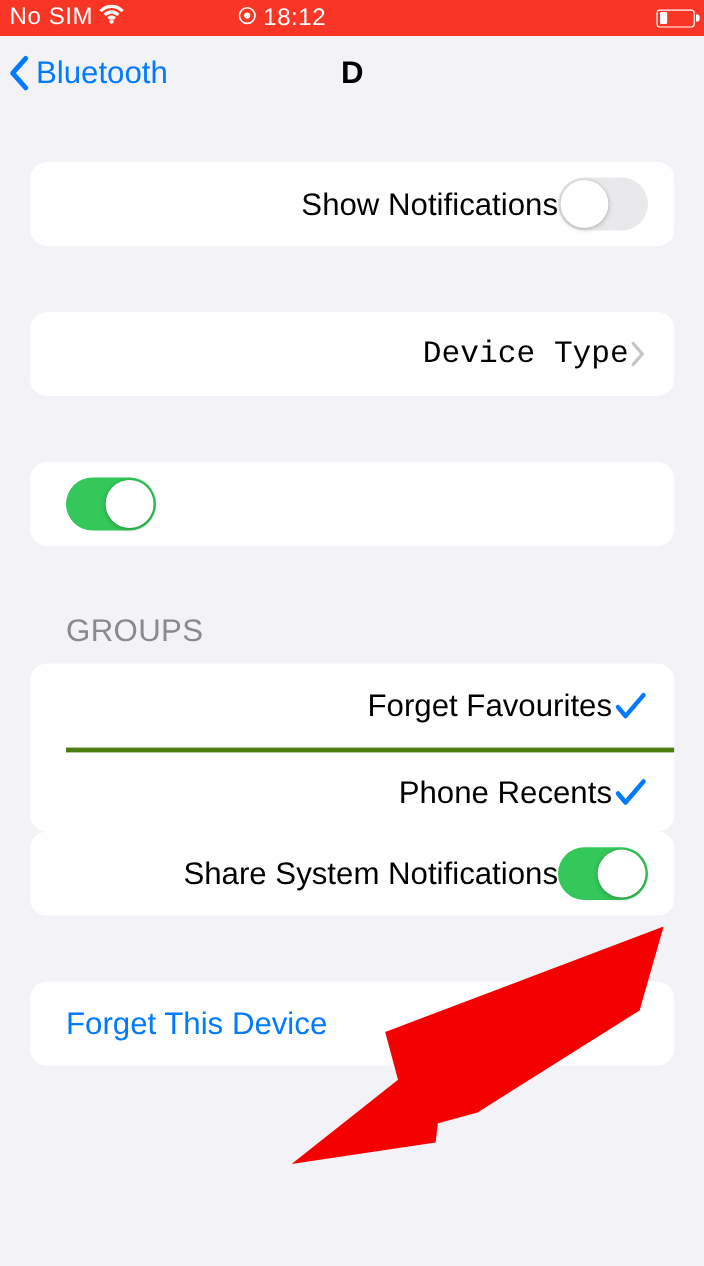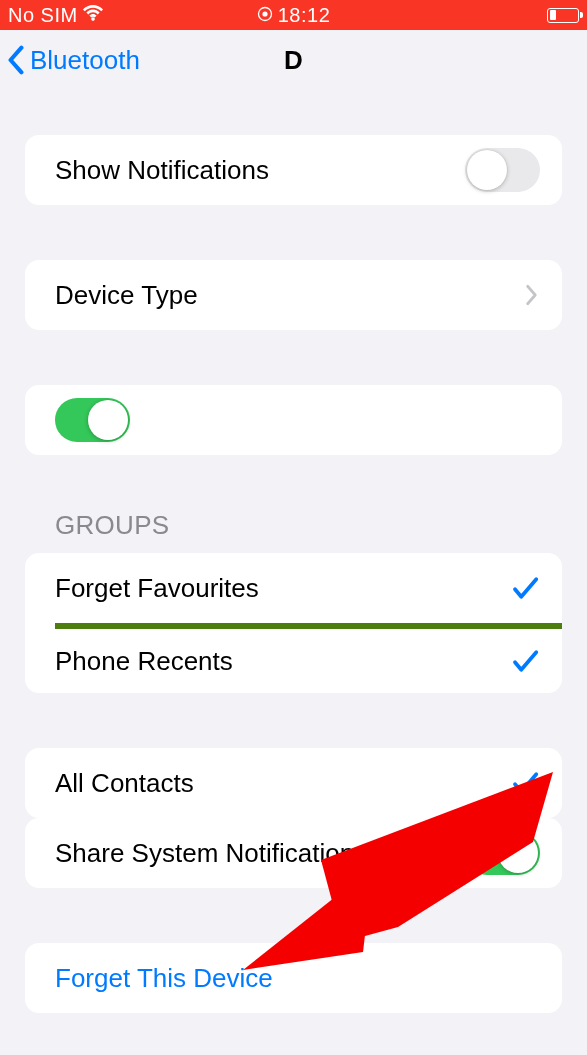--- a/index.html
+++ b/index.html
@@ -16,21 +16,21 @@
     height: 30px;
     background: #f93625;
     color: #fff;
     display: flex;
     align-items: center;
     font-size: 20px;
     padding: 0 8px;
     letter-spacing: .5px;
   }
   .status-left  { display: flex; align-items: flex-start; gap: 4px; flex: 1; }
-  .status-center{ flex: 1; text-align: center; display:flex; align-items:center; justify-content:center; gap:5px;}
+  .status-center{ flex: 1; text-align: center; display:flex; align-items:center; gap:5px;}
   .status-right { flex: 1; display: flex; justify-content: flex-end; align-items: center; }
   .battery {
     width: 32px; height: 15px; border: 1.5px solid #fff;
     border-radius: 3px; position: relative; display:flex; align-items:center;
   }
   .battery::after {
     content:""; position:absolute; right:-5px; width:3px; height:6px;
     background:#fff; border-radius:0 2px 2px 0;
   }
   .battery .fill {
@@ -40,21 +40,21 @@
   .nav-bar {
     height: 60px;
     display: flex;
     align-items: center;
     position: relative;
     background: #f2f2f7;
   }
   .back {
     color: #007aff;
     display: flex;
-    align-items: flex-start;
+    align-items: flex-end;
     font-size: 26px;
     padding-left: 6px;
     gap: 4px;
   }
   .back svg { width: 20px; height: 30px; }
   .nav-title {
     position: absolute;
     left: 0; right: 0;
     text-align: center;
     font-size: 26px;
@@ -65,36 +65,37 @@
 
   .content {
     padding: 0 25px;
   }
   .group {
     background: #fff;
     border-radius: 14px;
     overflow: hidden;
   }
   .group.mt40 { margin-top: 45px; }
-  .group.mt55 { margin-top: 55px; }
+  .group.mt55 { margin-top: 55px; font-family: Liberation Mono, monospace; }
   .sect {
     font-size: 26px;
     color: #8a8a8e;
     letter-spacing: .3px;
     margin: 55px 0 12px 30px;
   }
   .sect.small-gap { margin-top: 50px; }
   .row {
     display: flex;
     align-items: center;
     height: 70px;
     padding: 0 22px 0 30px;
+    text-align: right;
   }
   .row + .row {
-    border-top: 6px solid #4d7c0f;
+    border-top: 4px solid #4d7c0f;
     margin-left: 30px;
     padding-left: 0;
   }
   .row + .row .label { }
   .label {
     flex: 1;
     font-size: 26px;
     color: #000;
     font-weight: 400;
   }
@@ -226,28 +227,20 @@
       </svg>
     </div>
     <div class="row">
       <div class="label">Phone Recents</div>
       <svg class="check" viewBox="0 0 24 24">
         <polyline points="4,13 9,19 21,5" fill="none" stroke="currentColor" stroke-width="3" stroke-linecap="round" stroke-linejoin="round"></polyline>
       </svg>
     </div>
   </div>
 
-  <div class="group mt55">
-    <div class="row">
-      <div class="label">All Contacts</div>
-      <svg class="check" viewBox="0 0 24 24">
-        <polyline points="4,13 9,19 21,5" fill="none" stroke="currentColor" stroke-width="3" stroke-linecap="round" stroke-linejoin="round"></polyline>
-      </svg>
-    </div>
-  </div>
 
   <div class="group">
     <div class="row">
       <div class="label">Share System Notifications</div>
       <div class="toggle on">
           <div class="knob"></div>
         </div>
     </div>
   </div>
 

